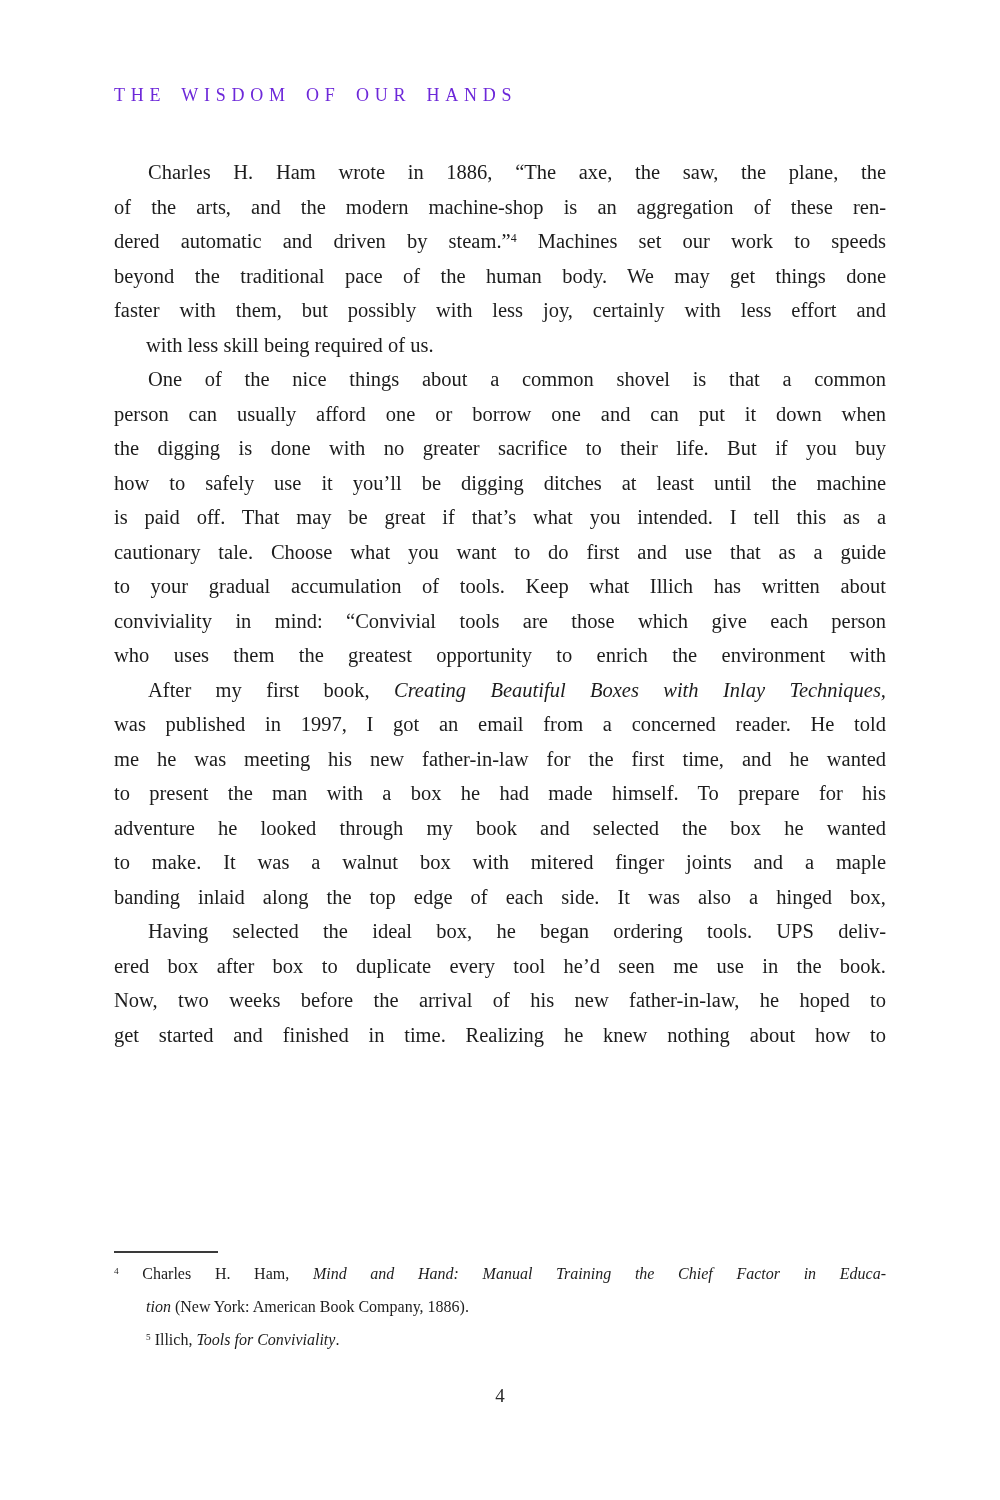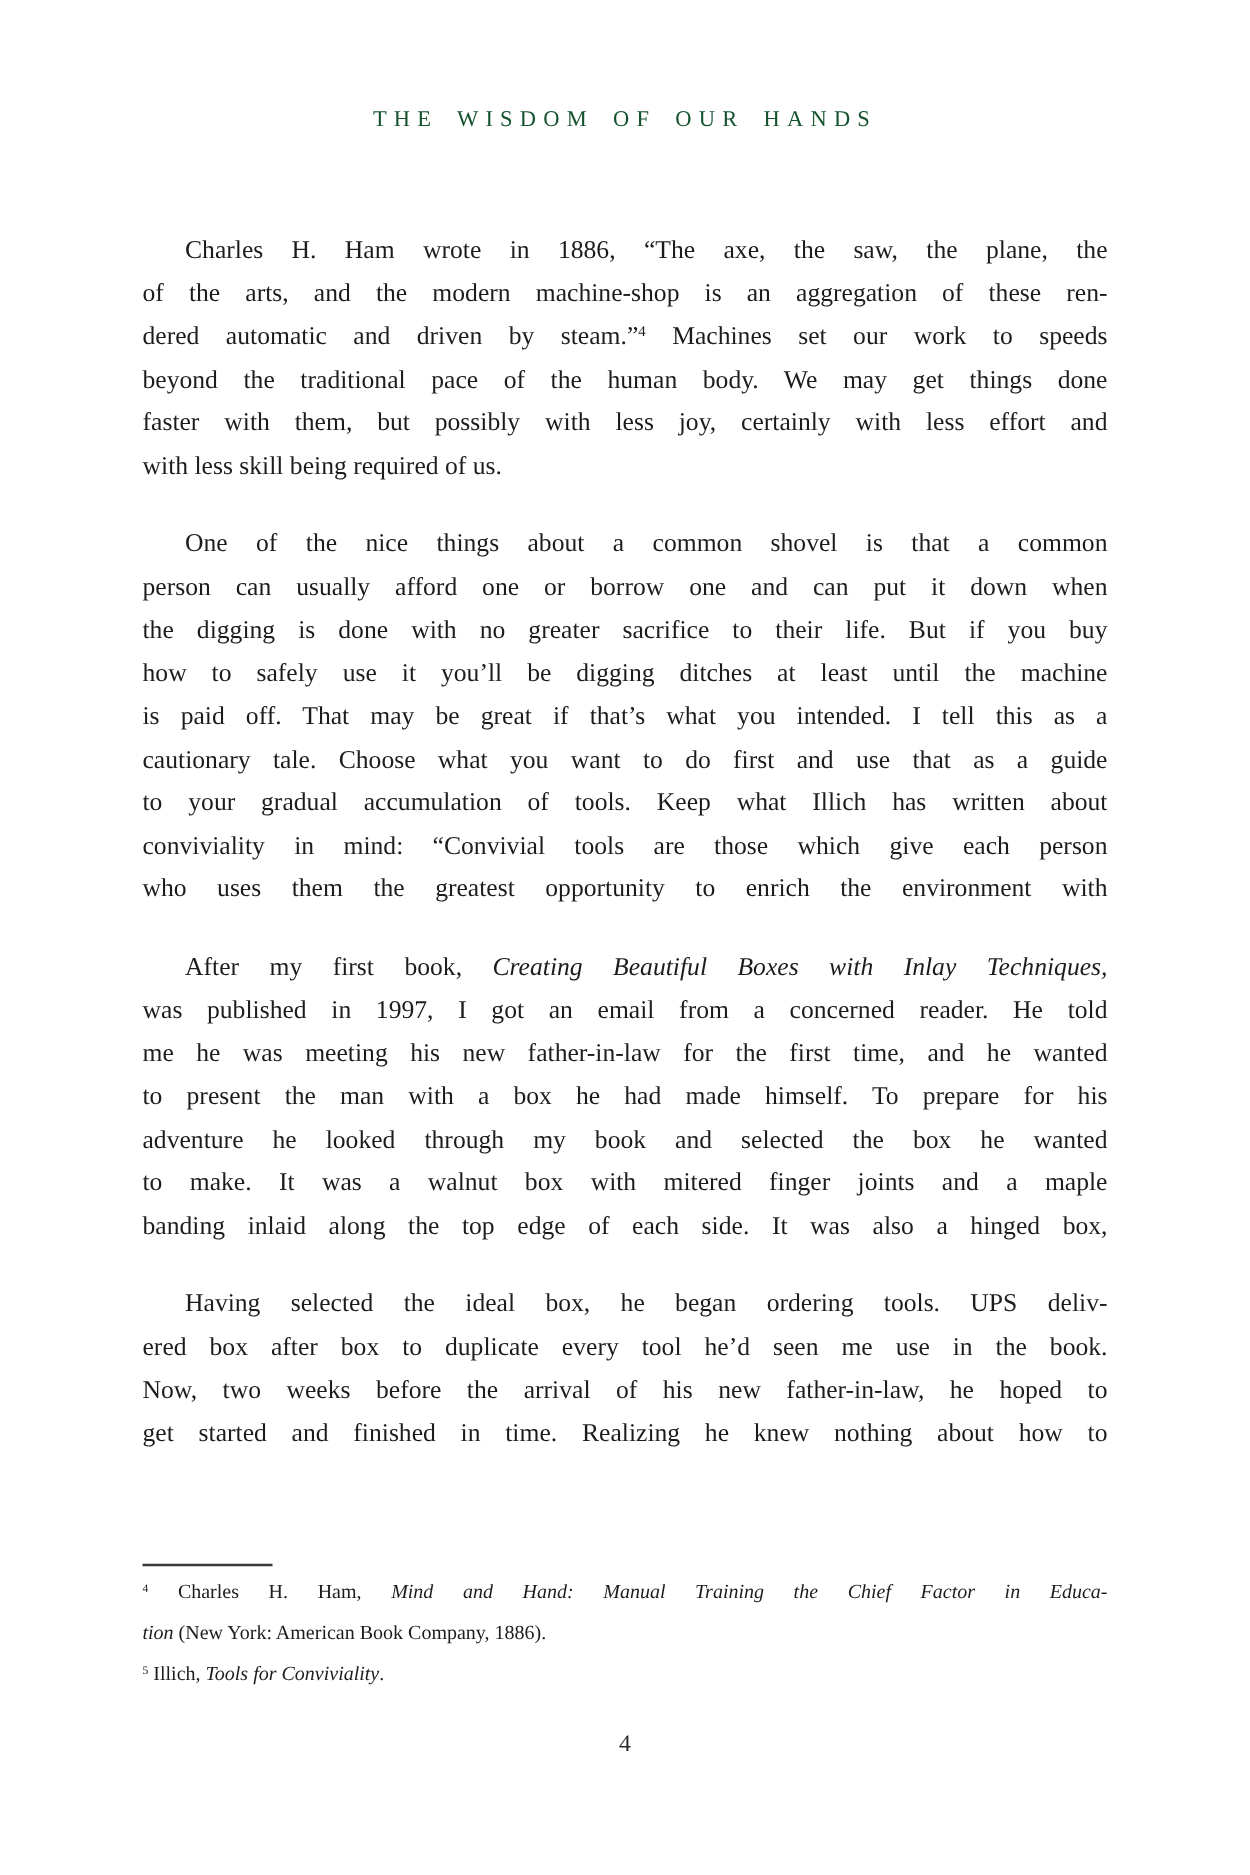--- a/index.html
+++ b/index.html
@@ -14,42 +14,42 @@
     background: #ffffff;
     font-family: "Liberation Serif", "DejaVu Serif", serif;
     color: #1c1c1c;
     overflow: hidden;
   }
   .running-header {
     position: absolute;
     top: 85px;
     left: 114px;
     right: 114px;
-    text-align: center;
+    text-align: left;
     font-size: 18px;
     letter-spacing: 0.32em;
     word-spacing: 0.28em;
-    color: #14532d;
+    color: #6d28d9;
   }
   .body-text {
     position: absolute;
     top: 155px;
     left: 114px;
     width: 772px;
     font-size: 20.5px;
   }
   .line {
     height: 34.5px;
     line-height: 34.5px;
     white-space: normal;
     overflow: visible;
   }
   .jl { text-align: justify; text-align-last: justify; }
-  .ll { text-align: left; text-align-last: left; }
-  .indent { text-indent: 34px; margin-top: 28px; }
+  .ll { text-align: left; text-align-last: left; margin-left: 32px; }
+  .indent { text-indent: 34px; }
   .it { font-style: italic; }
   sup {
     font-size: 0.58em;
     line-height: 0;
     vertical-align: 0.5em;
   }
   .footnote-rule {
     position: absolute;
     top: 1251px;
     left: 114px;

